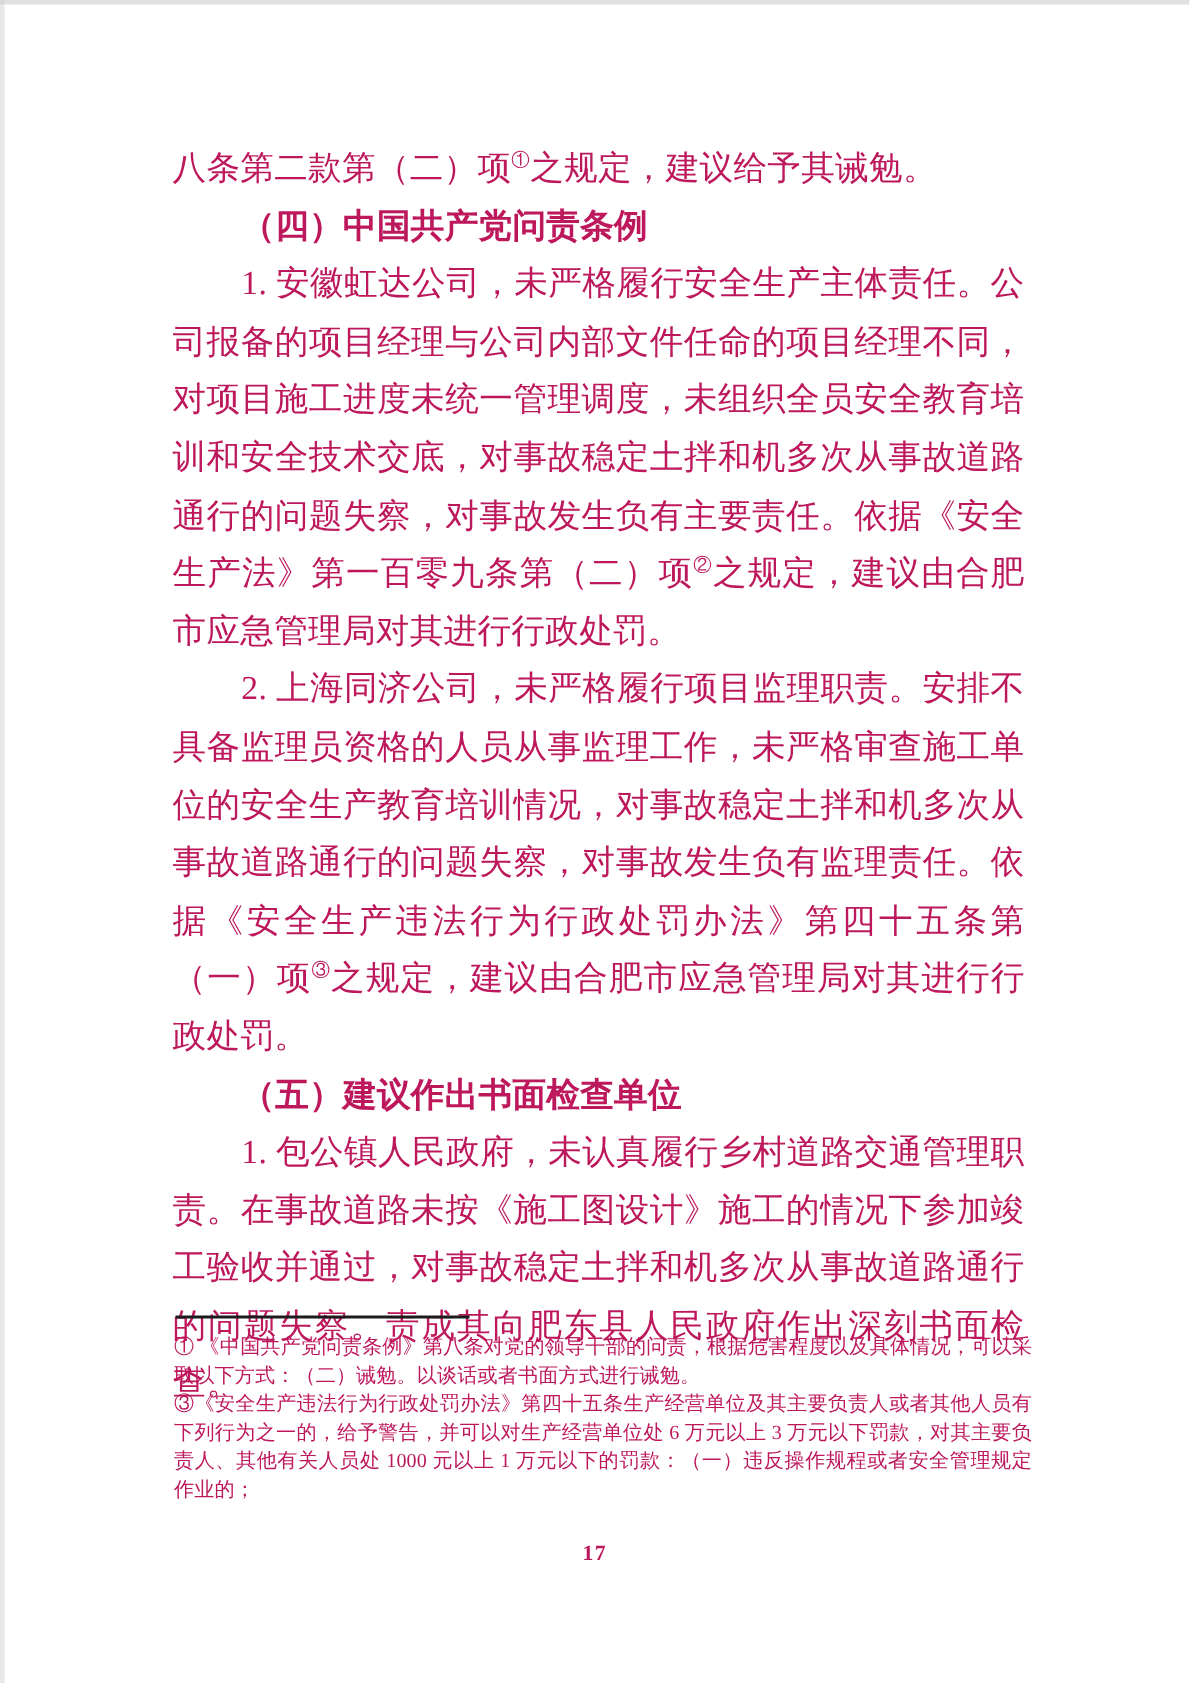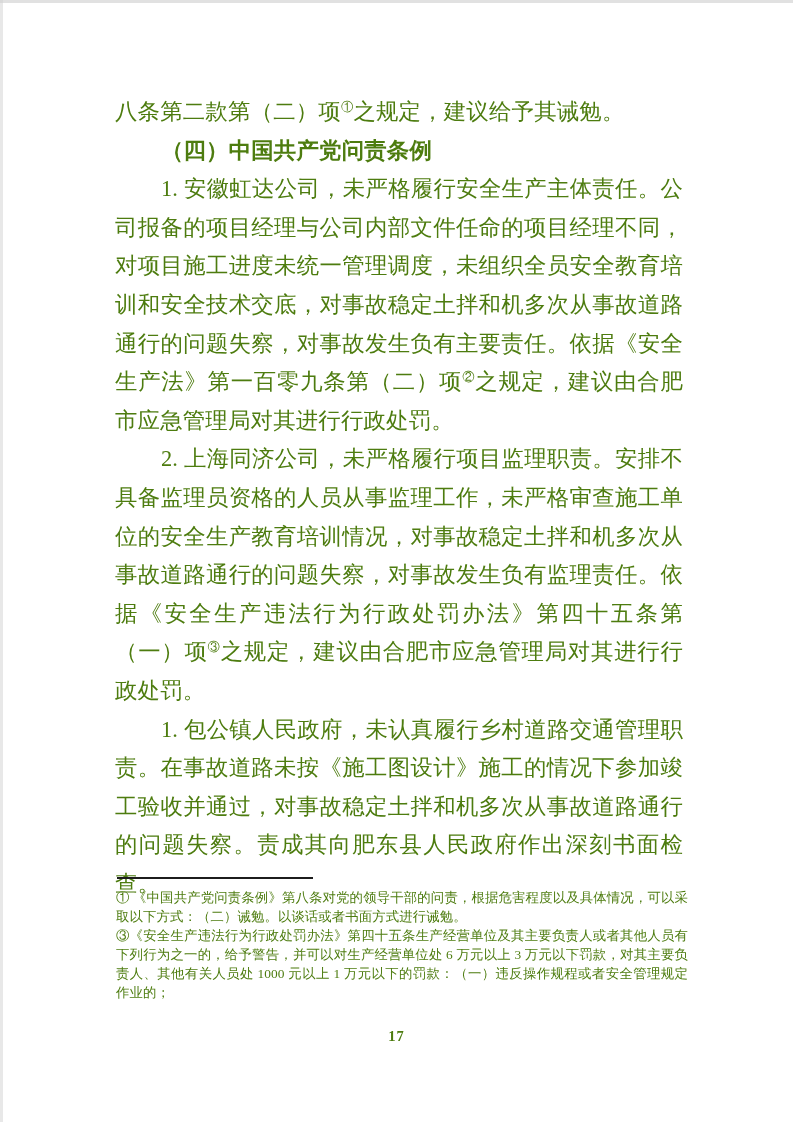--- a/index.html
+++ b/index.html
@@ -8,21 +8,21 @@
     padding: 0;
     background: #ffffff;
   }
   .page {
     position: relative;
     width: 793px;
     height: 1122px;
     background: #ffffff;
     overflow: hidden;
     font-family: "Liberation Serif", "DejaVu Serif", serif;
-    color: #4d7c0f;
+    color: #be185d;
   }
   
   .edge-top {
     position: absolute; top: 0; left: 0; right: 0; height: 3px;
     background: #c9c9c9; opacity: .55;
   }
   .edge-left {
     position: absolute; top: 0; left: 0; bottom: 0; width: 3px;
     background: #d2d2d2; opacity: .5;
   }
@@ -79,20 +79,21 @@
 
 <div class="page">
   <div class="edge-top"></div>
   <div class="edge-left"></div>
 
   <div class="body-text" id="body-container">
       <p class="para">八条第二款第（二）项<sup class="fnref">①</sup>之规定，建议给予其诫勉。</p>
       <p class="para indent heading">（四）中国共产党问责条例</p>
       <p class="para indent">1. 安徽虹达公司，未严格履行安全生产主体责任。公司报备的项目经理与公司内部文件任命的项目经理不同，对项目施工进度未统一管理调度，未组织全员安全教育培训和安全技术交底，对事故稳定土拌和机多次从事故道路通行的问题失察，对事故发生负有主要责任。依据《安全生产法》第一百零九条第（二）项<sup class="fnref">②</sup>之规定，建议由合肥市应急管理局对其进行行政处罚。</p>
       <p class="para indent">2. 上海同济公司，未严格履行项目监理职责。安排不具备监理员资格的人员从事监理工作，未严格审查施工单位的安全生产教育培训情况，对事故稳定土拌和机多次从事故道路通行的问题失察，对事故发生负有监理责任。依据《安全生产违法行为行政处罚办法》第四十五条第（一）项<sup class="fnref">③</sup>之规定，建议由合肥市应急管理局对其进行行政处罚。</p>
+      <p class="para indent heading">（五）建议作出书面检查单位</p>
       <p class="para indent">1. 包公镇人民政府，未认真履行乡村道路交通管理职责。在事故道路未按《施工图设计》施工的情况下参加竣工验收并通过，对事故稳定土拌和机多次从事故道路通行的问题失察。责成其向肥东县人民政府作出深刻书面检查。</p>
     </div>
 
   <div class="foot-area">
     <div class="foot-rule"></div>
     <div id="footnotes-container">
         <p class="footnote">① 《中国共产党问责条例》第八条对党的领导干部的问责，根据危害程度以及具体情况，可以采取以下方式：（二）诫勉。以谈话或者书面方式进行诫勉。</p>
         <p class="footnote">③《安全生产违法行为行政处罚办法》第四十五条生产经营单位及其主要负责人或者其他人员有下列行为之一的，给予警告，并可以对生产经营单位处 6 万元以上 3 万元以下罚款，对其主要负责人、其他有关人员处 1000 元以上 1 万元以下的罚款：（一）违反操作规程或者安全管理规定作业的；</p>
       </div>
   </div>

